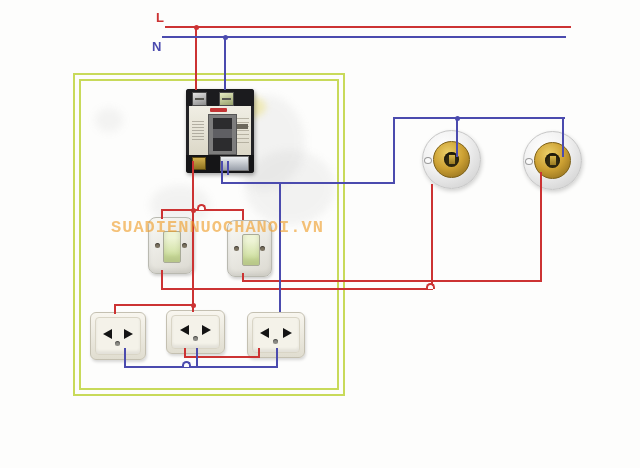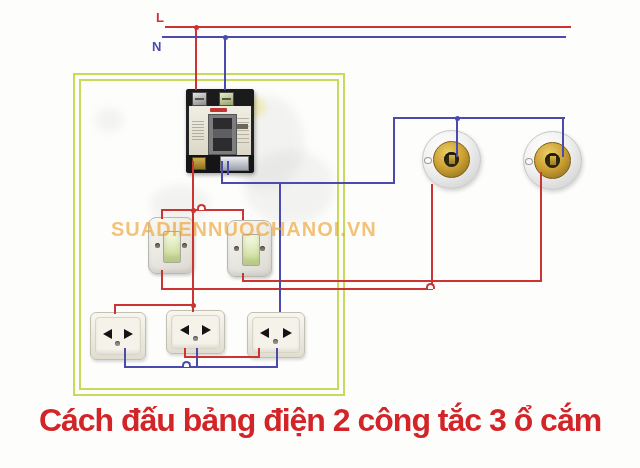--- a/index.html
+++ b/index.html
@@ -92,21 +92,21 @@
             background:radial-gradient(circle at 40% 32%,#ecd06a 0%,#cda133 48%,#8a691c 95%);}
   .lp-bore{position:absolute;inset:36%;border-radius:50%;background:#322b11;
            box-shadow:inset 0 1px 3px rgba(0,0,0,.8);}
   .lp-contact{position:absolute;left:50%;top:50%;width:6px;height:9px;margin:-5px 0 0 -3px;
               background:linear-gradient(#d8b74a,#9a7b22);}
   .lp-hole{position:absolute;left:1px;top:45%;width:8px;height:7px;border-radius:50%;
            background:#fafafa;border:1px solid #9a9a9a;box-sizing:border-box;}
 
   
   .watermark{position:absolute;left:111px;top:218px;z-index:6;
-             font-family:Liberation Sans, sans-serif;font-weight:bold;font-size:20px;
+             font-family:Liberation Mono, monospace;font-weight:bold;font-size:17px;
              letter-spacing:1px;color:var(--watermark);opacity:.62;white-space:nowrap;}
   .title{position:absolute;left:0;right:0;top:402px;z-index:7;text-align:center;
          font-size:32px;font-weight:bold;letter-spacing:-1px;color:var(--title);white-space:nowrap;}
 </style>
 </head>
 <body>
 
 <div class="stage">
 
   <span class="lbl lbl-live">L</span>
@@ -222,14 +222,13 @@
       <div class="dot neutral" style="left: 455px; top: 116px;"></div>
       <div class="dot live" style="left: 191px; top: 208px;"></div>
       <div class="dot live" style="left: 191px; top: 303px;"></div>
       <div class="hop live" style="left: 197px; top: 204px;"></div>
       <div class="hop live" style="left: 426px; top: 283px;"></div>
       <div class="hop neutral" style="left: 182px; top: 361px;"></div>
     </div>
 
   <div class="watermark">SUADIENNUOCHANOI.VN</div>
 
-  <div class="title">Cách đấu bảng điện 2 công tắc 3 ổ cắm</div>
 </div>
 
 </body></html>

